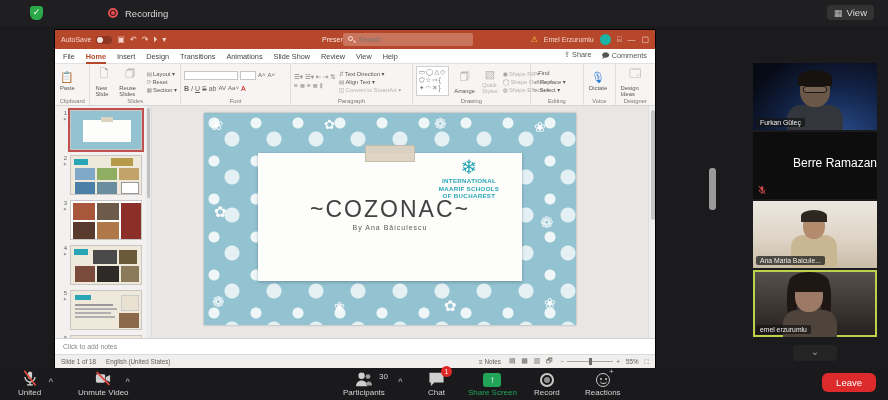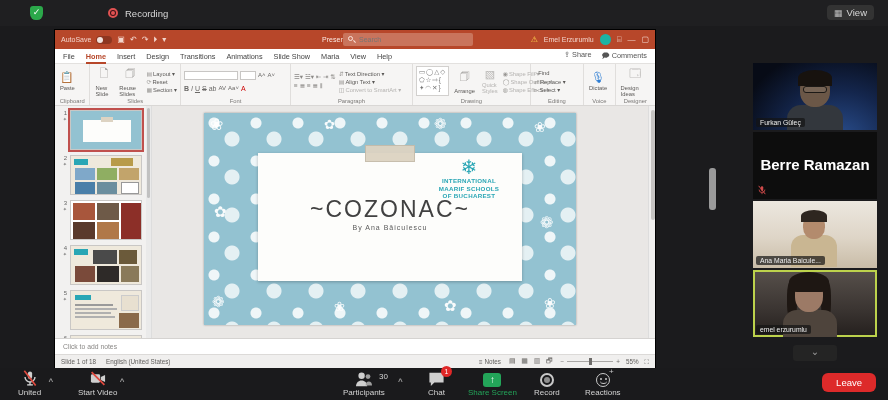--- a/index.html
+++ b/index.html
@@ -117,22 +117,22 @@
   .tile .name { position:absolute; left:3px; bottom:3px; background:rgba(20,20,20,.7); color:#eee;
     font-size:6.8px; padding:1px 4px; border-radius:2px; white-space:nowrap; }
   .tile.active { outline:2px solid #bcd24c; outline-offset:-2px; }
   #tile-furkan { background:radial-gradient(ellipse at 70% 115%, #2a4f8f 0%, #14264d 45%, #070b16 85%); }
   #tile-furkan .sil { position:absolute; left:34px; top:10px; width:56px; height:60px; }
   #tile-furkan .head { position:absolute; left:13px; top:0; width:30px; height:34px; border-radius:45%; background:#6b5747; }
   #tile-furkan .hair { position:absolute; left:11px; top:-3px; width:34px; height:16px; border-radius:50% 50% 0 0; background:#17120e; }
   #tile-furkan .glasses { position:absolute; left:16px; top:13px; width:24px; height:7px; border:1px solid #1c1916; border-radius:3px; background:rgba(255,255,255,.08);}
   #tile-furkan .body { position:absolute; left:0; top:32px; width:56px; height:28px; border-radius:14px 14px 0 0; background:#33373d; }
   #tile-berre { background:#0d0d0d; }
-  #tile-berre .center-name { position:absolute; left:0; right:0; top:24px; text-align:center; color:#fff;
-    font-size:15px; font-weight:bold; }
+  #tile-berre .center-name { position:absolute; left:0; right:0; top:24px; text-align:right; color:#fff;
+    font-size:12px; font-weight:normal; }
   .mini-mute { position:absolute; left:4px; bottom:4px; width:10px; height:10px; }
   #tile-ana { background:linear-gradient(180deg,#ece7df 0%, #ded5c7 55%, #c9bca7 100%); }
   #tile-ana .head { position:absolute; left:50px; top:12px; width:22px; height:26px; border-radius:45%; background:#b38b6d; }
   #tile-ana .hair { position:absolute; left:48px; top:9px; width:26px; height:12px; border-radius:50% 50% 0 0; background:#2e2620; }
   #tile-ana .body { position:absolute; left:38px; top:34px; width:46px; height:32px; border-radius:12px 12px 0 0; background:#c9b692; }
   #tile-emel { background:linear-gradient(180deg,#57504b 0%, #3a3431 60%, #241f1d 100%); }
   #tile-emel .head { position:absolute; left:42px; top:8px; width:28px; height:34px; border-radius:45%; background:#9c7a66; }
   #tile-emel .hair { position:absolute; left:36px; top:2px; width:40px; height:20px; border-radius:50% 50% 20% 20%; background:#1e1713; }
   #tile-emel .hairL { position:absolute; left:34px; top:10px; width:10px; height:40px; border-radius:40%; background:#1e1713; }
   #tile-emel .hairR { position:absolute; left:68px; top:10px; width:10px; height:40px; border-radius:40%; background:#1e1713; }
@@ -197,21 +197,21 @@
   </div>
 
   <div id="ppt-menubar">
     <span class="menu-tab">File</span>
     <span class="menu-tab active">Home</span>
     <span class="menu-tab">Insert</span>
     <span class="menu-tab">Design</span>
     <span class="menu-tab">Transitions</span>
     <span class="menu-tab">Animations</span>
     <span class="menu-tab">Slide Show</span>
-    <span class="menu-tab">Maria</span>
+    <span class="menu-tab">Review</span>
     <span class="menu-tab">View</span>
     <span class="menu-tab">Help</span>
     <span class="menubar-right">
       <span><span>⇪ </span><span>Share</span></span>
       <span><span>🗩 </span><span>Comments</span></span>
     </span>
   </div>
 
   <div id="ribbon">
     <div class="rgroup" style="width:36px;">
@@ -487,21 +487,21 @@
 
   <div class="ctrl" style="left:78px;">
     <div class="iconwrap">
       <svg width="20" height="17" viewBox="0 0 24 24">
         <rect x="2" y="6" width="13" height="12" rx="2" fill="#cfcfcf"></rect>
         <path d="M16 10l6-3v10l-6-3z" fill="#cfcfcf"></path>
         <line x1="3" y1="3" x2="21" y2="21" stroke="#e04a3f" stroke-width="2.4"></line>
       </svg>
       <span class="caret" style="left:32px;">˄</span>
     </div>
-    <span>Start Video</span>
+    <span>Unmute Video</span>
   </div>
 
   <div class="ctrl" style="left:343px;">
     <div class="iconwrap">
       <svg width="20" height="16" viewBox="0 0 24 20">
         <circle cx="9" cy="6" r="4" fill="#cfcfcf"></circle>
           <path d="M2 19c0-4 3-7 7-7s7 3 7 7z" fill="#cfcfcf"></path>
         <circle cx="17" cy="7" r="3" fill="#9f9f9f"></circle>
           <path d="M14 18c0-3 1.5-5 4-5 2.4 0 4 2 4 5z" fill="#9f9f9f"></path>
       </svg>

